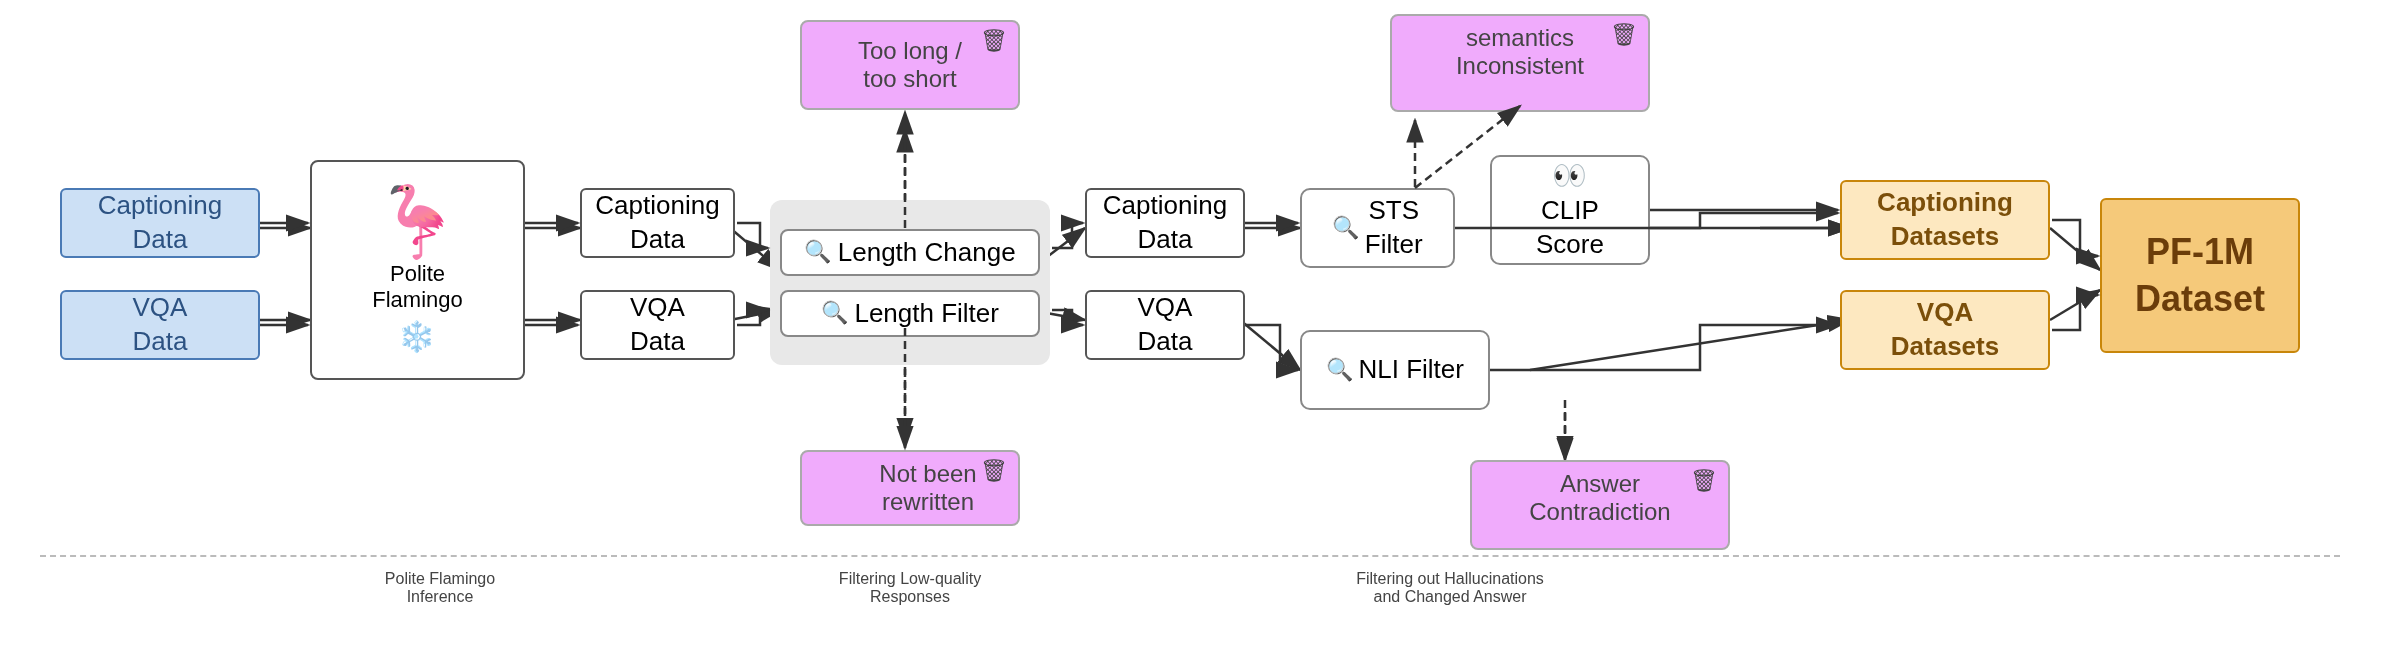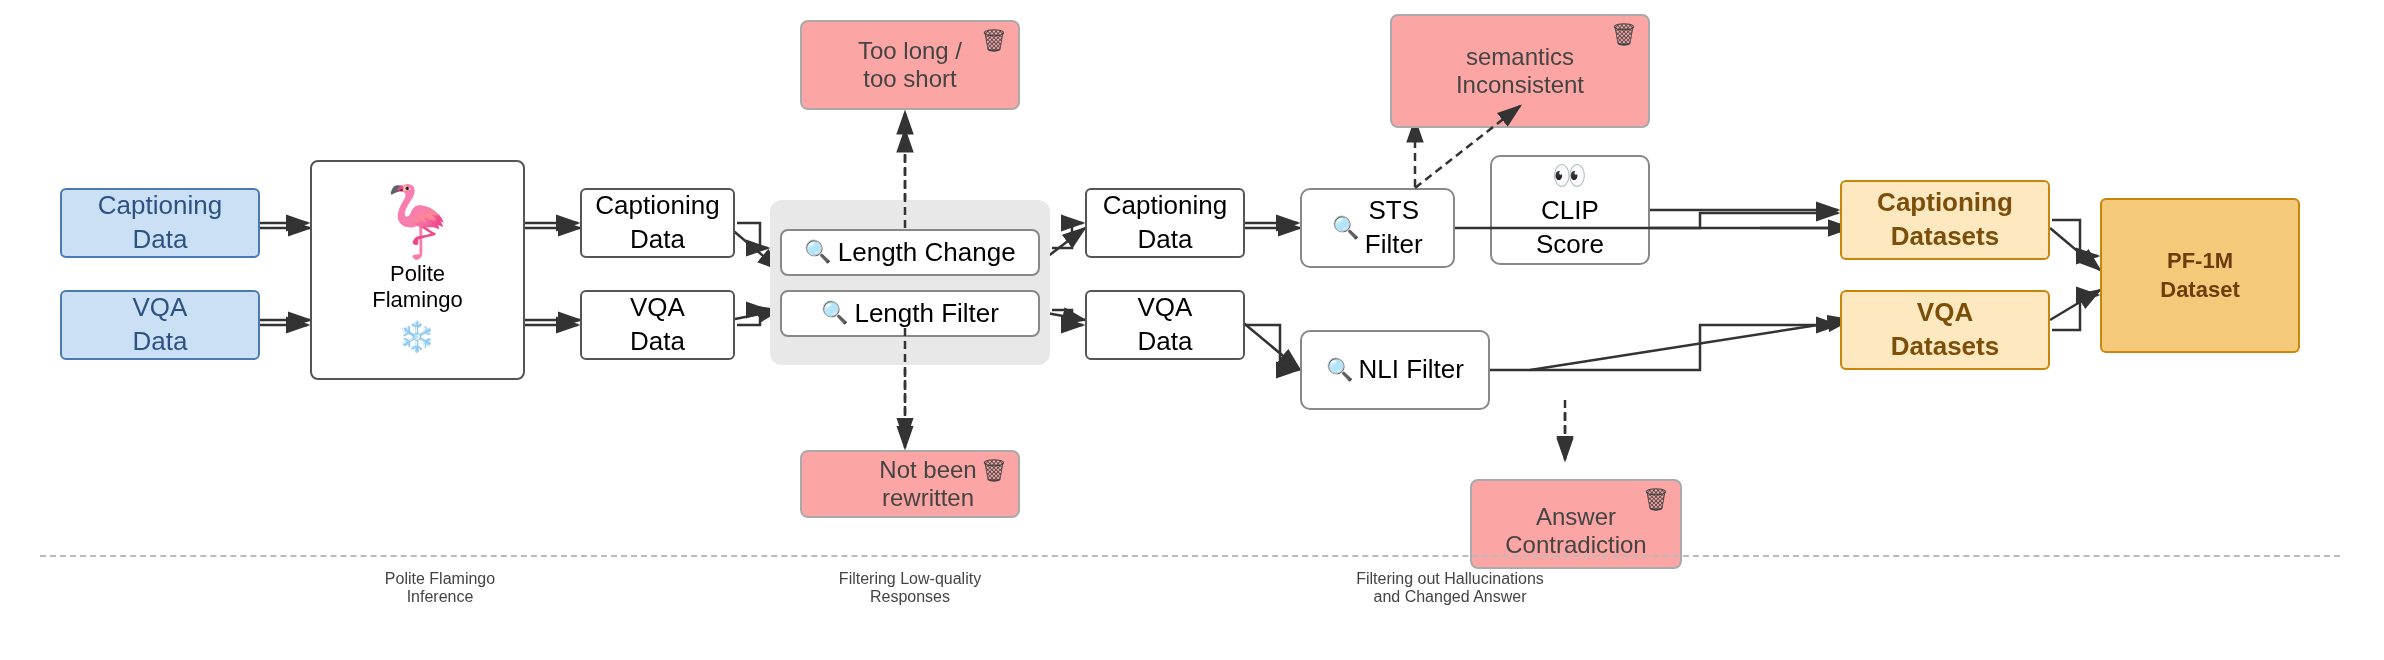--- a/index.html
+++ b/index.html
@@ -69,21 +69,21 @@
       border: 2px solid #888;
       border-radius: 8px;
       display: flex;
       align-items: center;
       justify-content: center;
       padding: 6px 14px;
       font-size: 26px;
     }
 
     .box-reject {
-      background: #fca5a5;
+      background: #f0abfc;
       border: 2px solid #aaa;
       border-radius: 8px;
       font-size: 24px;
       color: #444;
       text-align: center;
       padding: 8px 12px;
     }
 
     
     .arrows-svg {
@@ -211,21 +211,21 @@
       <span style="font-size:22px; margin-right:6px;">🔍</span>
       <span>Length Filter</span>
     </div>
   </div>
 
   <div class="box-reject" style="position:absolute; left:800px; top:20px; width:220px; height:90px; display:flex; align-items:center; justify-content:center;">
     <span>Too long /<br>too short</span>
     <span style="position:absolute; top:6px; right:10px; font-size:22px;">🗑</span>
   </div>
 
-  <div class="box-reject" style="position:absolute; left:800px; top:450px; width:220px; height:68px; display:flex; align-items:center; justify-content:center;padding-left:48px;">
+  <div class="box-reject" style="position:absolute; left:800px; top:450px; width:220px; height:76px; display:flex; align-items:center; justify-content:center;padding-left:48px;">
     <span>Not been<br>rewritten</span>
     <span style="position:absolute; top:6px; right:10px; font-size:22px;">🗑</span>
   </div>
 
   <div class="box box-white" style="left:1085px; top:188px; width:160px; height:70px;">
     <span>Captioning<br>Data</span>
   </div>
 
   <div class="box box-white" style="left:1085px; top:290px; width:160px; height:70px;">
     <span>VQA<br>Data</span>
@@ -239,39 +239,39 @@
   <div class="box box-filter-inner" style="position:absolute; left:1490px; top:155px; width:160px; height:110px; border-radius:10px; background:#fff; border:2px solid #888; display:flex; flex-direction:column; align-items:center; justify-content:center; font-size:26px;">
     <span style="font-size:28px;">👀</span>
     <span>CLIP<br>Score</span>
   </div>
 
   <div class="box box-filter-inner" style="position:absolute; left:1300px; top:330px; width:190px; height:80px; border-radius:10px; background:#fff; border:2px solid #888; display:flex; align-items:center; justify-content:center; font-size:26px;">
     <span style="font-size:22px; margin-right:5px;">🔍</span>
     <span>NLI Filter</span>
   </div>
 
-  <div class="box-reject" style="position:absolute; left:1390px; top:14px; width:260px; height:114px; display:flex; align-items:center; justify-content:center;">
+  <div class="box-reject" style="position:absolute; left:1390px; top:14px; width:260px; height:98px; display:flex; justify-content:center;">
     <span>semantics<br>Inconsistent</span>
     <span style="position:absolute; top:6px; right:10px; font-size:22px;">🗑</span>
   </div>
 
-  <div class="box-reject" style="position:absolute; left:1470px; top:460px; width:212px; height:90px; display:flex; align-items:flex-end; justify-content:center;margin-top:19px;">
+  <div class="box-reject" style="position:absolute; left:1470px; top:460px; width:260px; height:90px; display:flex; align-items:flex-start; justify-content:center;">
     <span>Answer<br>Contradiction</span>
     <span style="position:absolute; top:6px; right:10px; font-size:22px;">🗑</span>
   </div>
 
   <div class="box box-orange" style="left:1840px; top:180px; width:210px; height:80px;">
     <span>Captioning<br>Datasets</span>
   </div>
 
   <div class="box box-orange" style="left:1840px; top:290px; width:210px; height:80px;">
     <span>VQA<br>Datasets</span>
   </div>
 
-  <div class="box box-orange-dark" style="left:2100px; top:198px; width:200px; height:155px; font-size:22px;text-align:center;">
+  <div class="box box-orange-dark" style="left:2100px; top:198px; width:200px; height:155px; font-size:36px;text-align:center;">
     <span>PF-1M<br>Dataset</span>
   </div>
 
   <div style="position:absolute; left:40px; top:555px; width:2300px; border-top:2px dashed #bbb;"></div>
 
   <div class="section-label" style="left:310px; top:570px; width:260px;">
     Polite Flamingo<br>Inference
   </div>
 
   <div class="section-label" style="left:1200px; top:570px; width:500px;">

